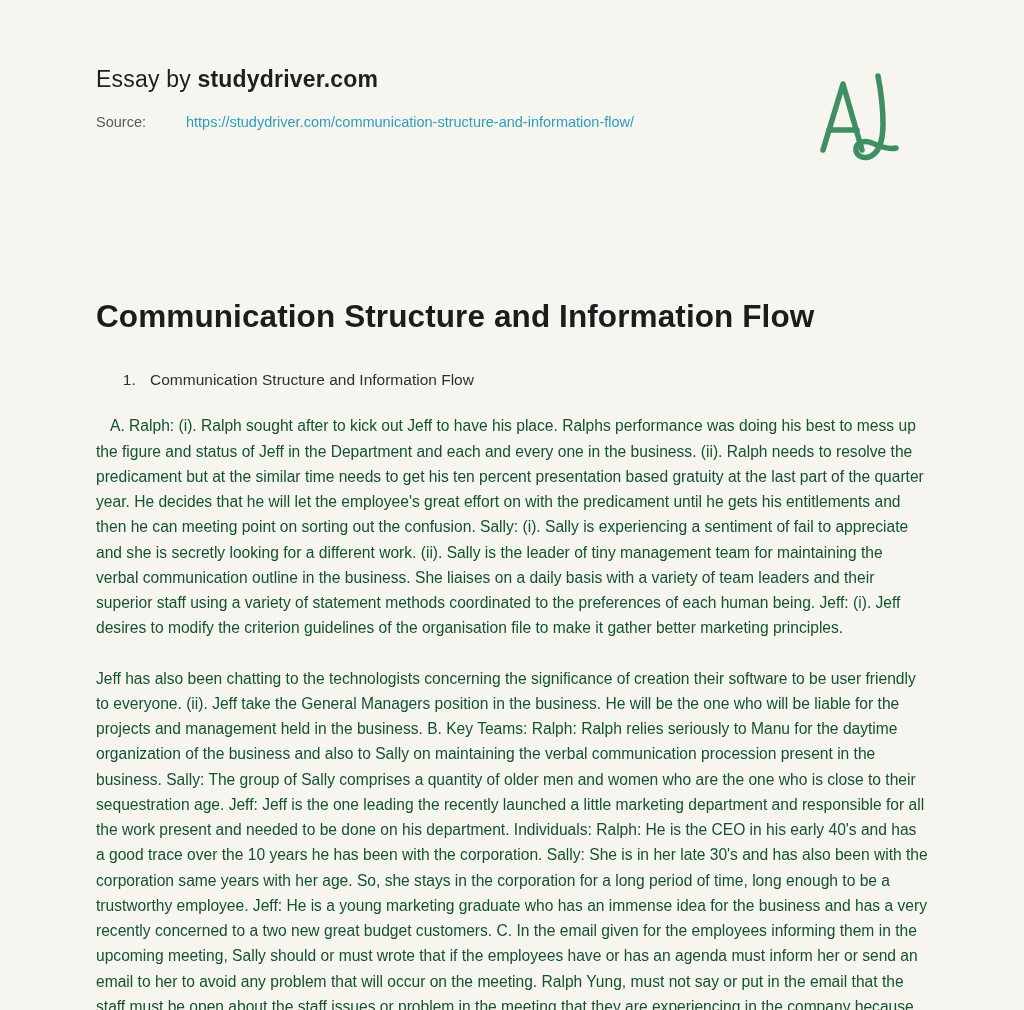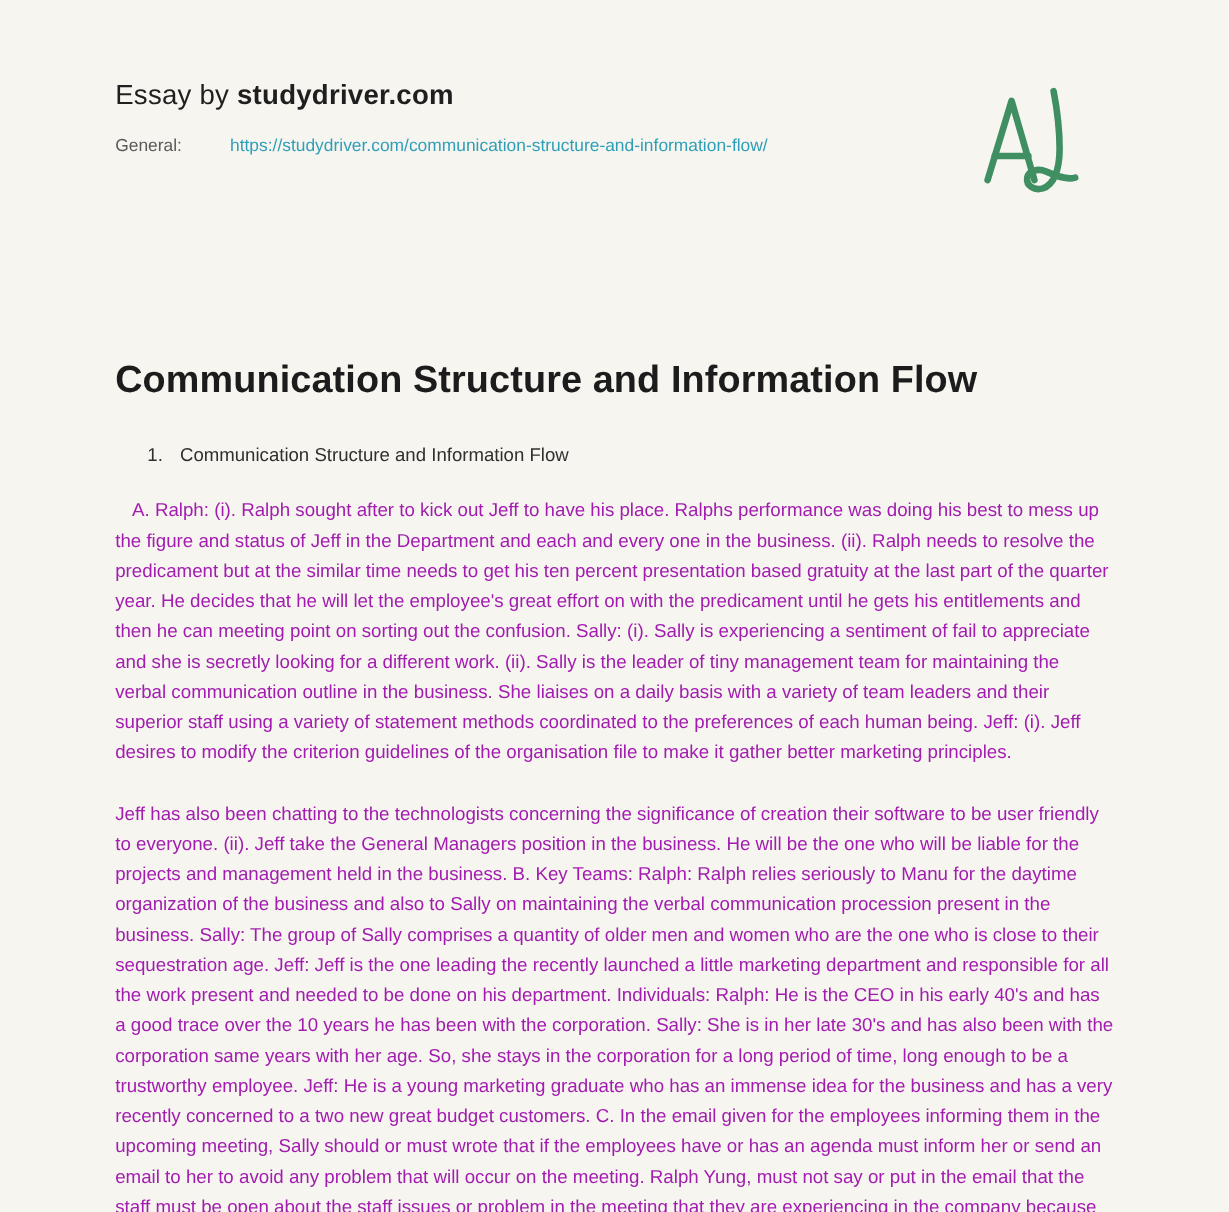--- a/index.html
+++ b/index.html
@@ -79,42 +79,42 @@
     color: #2f2f2f;
   }
   ol.numbered li {
     padding-left: 10px;
     line-height: 1.5;
   }
   p.body-text {
     margin: 22px 0 0 0;
     font-size: 15.6px;
     line-height: 1.62;
-    color: #a21caf;
+    color: #14532d;
     text-align: left;
   }
   p.body-text.first {
     text-indent: 14px;
   }
   p.body-text.second {
     margin-top: 25px;
   }
 </style>
 </head>
 <body>
 
 <div class="page">
 
   <div class="header-row">
     <div class="header-left">
       <div class="essay-by">
         <span class="essay-word">Essay by </span><span class="brand">studydriver.com</span>
       </div>
       <div class="source-line">
-        <span class="src-label">General: </span><a class="src-url" href="#">https://studydriver.com/communication-structure-and-information-flow/</a>
+        <span class="src-label">Source: </span><a class="src-url" href="#">https://studydriver.com/communication-structure-and-information-flow/</a>
       </div>
     </div>
 
     <div class="logo-wrap">
       <svg width="140" height="110" viewBox="0 0 140 110" xmlns="http://www.w3.org/2000/svg">
         <g fill="none" stroke="#3f8f63" stroke-width="5.5" stroke-linecap="round" stroke-linejoin="round">
           <path d="M41 88 L61 22 L80 88"></path>
           <path d="M47 68 L75 68"></path>
           <path d="M96 14 C96 14 101 40 101 62 C101 80 96 92 87 95 C80 97 73 93 74 86 C75 80 83 78 90 81 C99 85 107 88 114 86"></path>
         </g>

